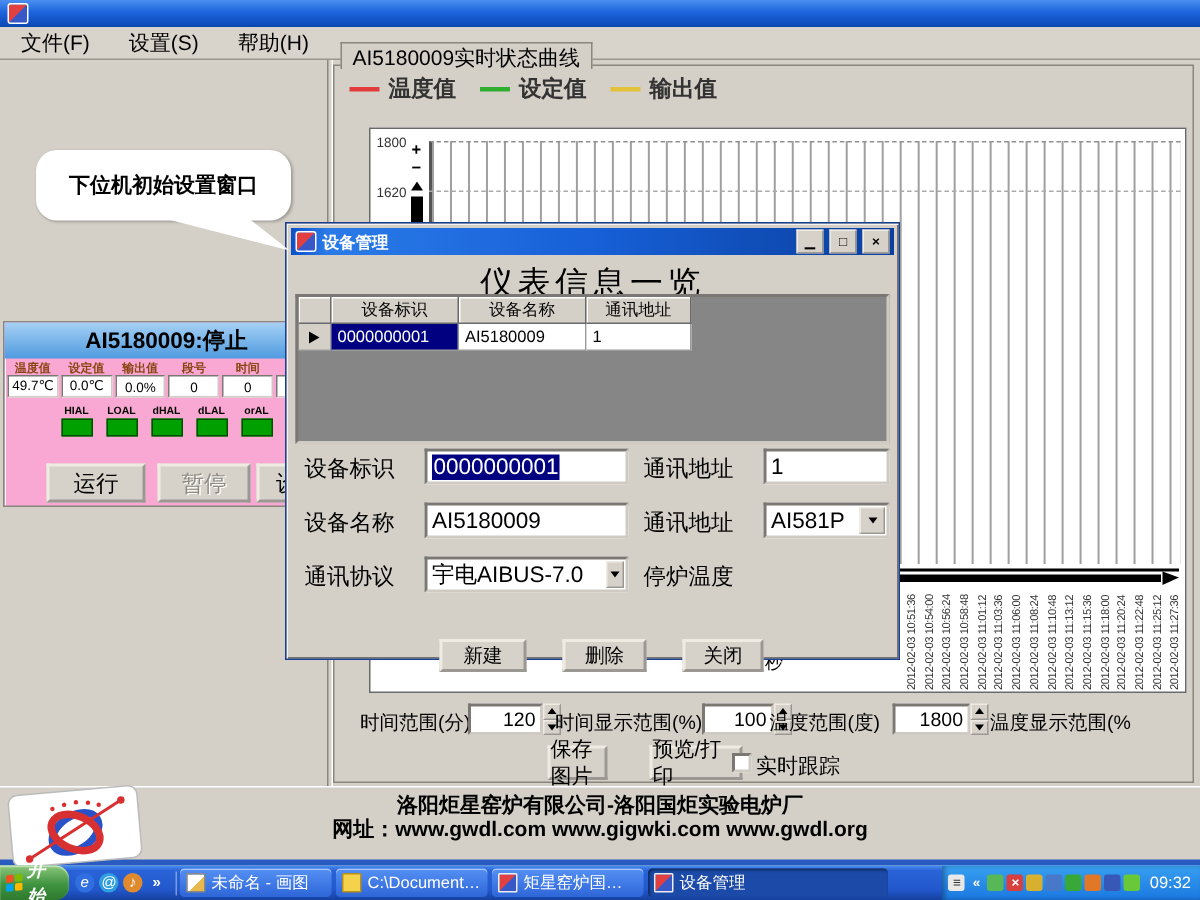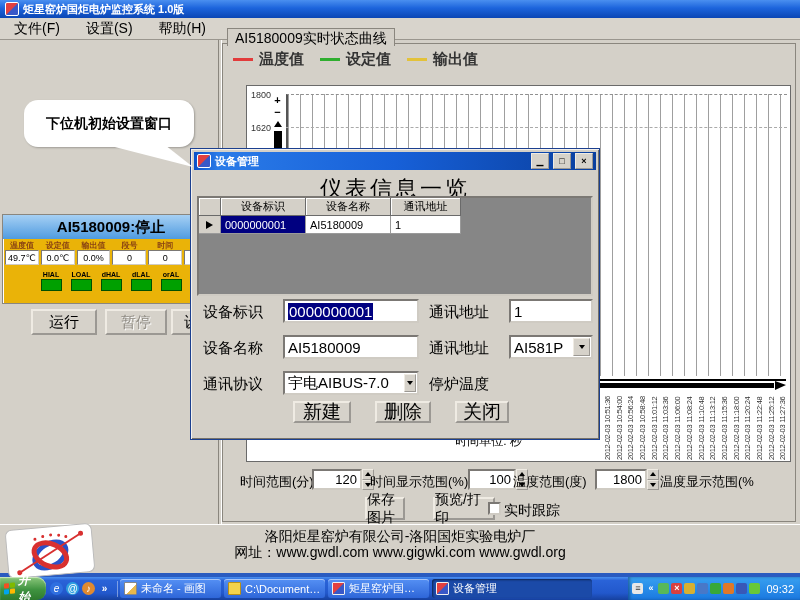--- a/index.html
+++ b/index.html
@@ -65,21 +65,21 @@
   .tri-dn{width:0;height:0;border-left:3px solid transparent;border-right:3px solid transparent;
     border-top:4px solid #000;}
   .checkbox{position:absolute;width:13px;height:13px;background:#fff;border:2px inset #cfcbc3;
     box-sizing:border-box;}
   
   .callout{position:absolute;left:24px;top:100px;width:170px;height:47px;background:#fff;
     border-radius:14px;display:flex;align-items:center;justify-content:center;
     font-size:14px;font-weight:bold;z-index:36;box-shadow:1px 1px 2px rgba(0,0,0,.25);}
   .callout-tail{position:absolute;left:95px;top:145px;z-index:36;}
   
-  .device-panel{position:absolute;left:2px;top:214px;width:218px;height:90px;background:#eab308;
+  .device-panel{position:absolute;left:2px;top:214px;width:218px;height:124px;background:#f9a8d4;
     border:1px solid #8a867e;box-shadow:inset 1px 1px 0 #fff;box-sizing:border-box;z-index:10;}
   .dp-header{height:24px;background:linear-gradient(180deg,#a6d0f4 0%,#4f9be0 100%);
     display:flex;align-items:center;justify-content:center;font-size:15px;font-weight:bold;}
   .dp-fields{display:flex;gap:2px;padding:2px 1px 0 2px;}
   .dp-field{width:34px;display:flex;flex-direction:column;align-items:center;}
   .dp-field-label{font-size:8px;font-weight:bold;color:#8b4513;line-height:9px;}
   .dp-field-value{width:100%;height:15px;background:#fff;border:1px inset #cfcbc3;
     font-size:9px;display:flex;align-items:center;justify-content:center;box-sizing:border-box;}
   .alarm-row{display:flex;gap:9px;justify-content:center;margin-top:6px;}
   .alarm{display:flex;flex-direction:column;align-items:center;}
@@ -110,25 +110,25 @@
     border-left:7px solid #000;}
   .gcell.c1{width:85px;} .gcell.c2{width:85px;} .gcell.c3{width:70px;}
   .gcell.active{background:#000080;color:#fff;} .gcell.plain{background:#fff;}
   .frm-label{position:absolute;font-size:15px;white-space:nowrap;}
   .frm-input{position:absolute;height:24px;background:#fff;border:2px inset #cfcbc3;
     box-sizing:border-box;font-size:15px;display:flex;align-items:center;padding-left:3px;}
   .hl{background:#000080;color:#fff;padding:0 1px;}
   .combo-btn{position:absolute;right:1px;top:1px;bottom:1px;width:15px;background:#d6d2ca;
     border:1px outset #efebe3;display:flex;align-items:center;justify-content:center;}
   .combo-btn.narrow{width:10px;}
-  .dlg-btn{position:absolute;top:252px;height:22px;font-size:19px;}
+  .dlg-btn{position:absolute;top:277px;height:22px;font-size:13px;}
   
   .footer{position:absolute;left:0;top:524px;width:800px;height:49px;background:#d4d0c8;
     border-top:1px solid #fff;display:flex;flex-direction:column;align-items:center;
-    padding-top:3px;box-sizing:border-box;font-size:14px;font-weight:400;line-height:16px;}
+    padding-top:3px;box-sizing:border-box;font-size:14px;font-weight:700;line-height:16px;}
   .win-bottom{position:absolute;left:0;top:573px;width:800px;height:4px;background:#2a5bc0;}
   .logo{position:absolute;left:6px;top:526px;z-index:5;transform:rotate(-5deg);}
   
   .taskbar{position:absolute;left:0;top:577px;width:800px;height:23px;
     background:linear-gradient(180deg,#4a90f0 0%,#2a63d8 15%,#2258cc 70%,#16409e 100%);
     display:flex;align-items:center;z-index:60;}
   .start-btn{height:23px;width:46px;background:linear-gradient(180deg,#8cc87c 0%,#3f9340 55%,#2e7a2e 100%);
     border-radius:0 9px 9px 0;display:flex;align-items:center;gap:3px;padding:0 8px 0 4px;
     box-sizing:border-box;color:#fff;font-size:12px;font-weight:bold;font-style:italic;
     box-shadow:inset 0 1px 1px #cfe8c0;}
@@ -155,21 +155,20 @@
     display:flex;align-items:center;justify-content:center;color:#fff;font-weight:bold;}
   .clock{color:#fff;font-size:11px;margin-left:4px;}
 </style>
 </head>
 <body>
 
 <div id="screen">
 
   <div class="titlebar">
     <div class="app-ico"></div>
-    <span>矩星窑炉国炬电炉监控系统 1.0版</span>
   </div>
 
   <div class="menugrip"></div>
   <div class="menubar">
     <span>文件(F)</span>
     <span>设置(S)</span>
     <span>帮助(H)</span>
   </div>
 
   <div class="divider"></div>

